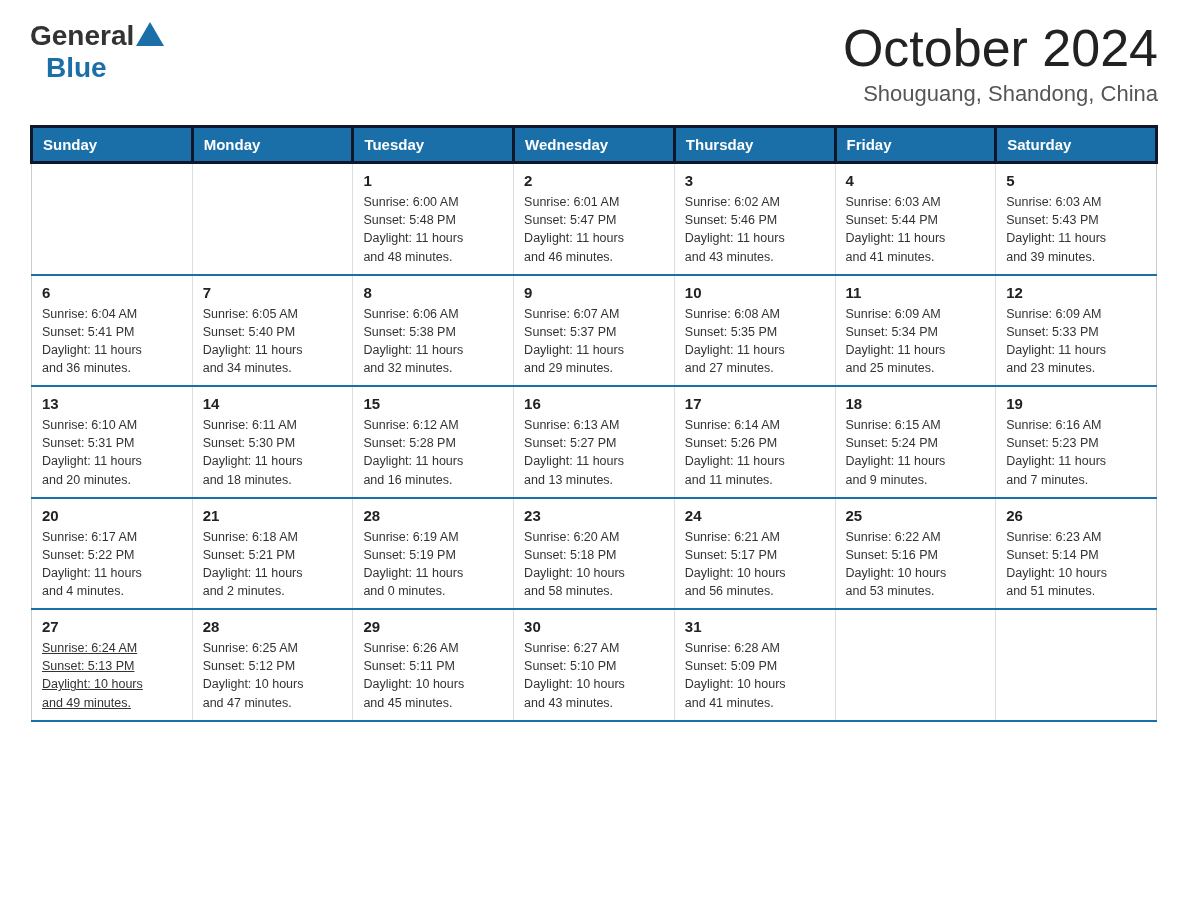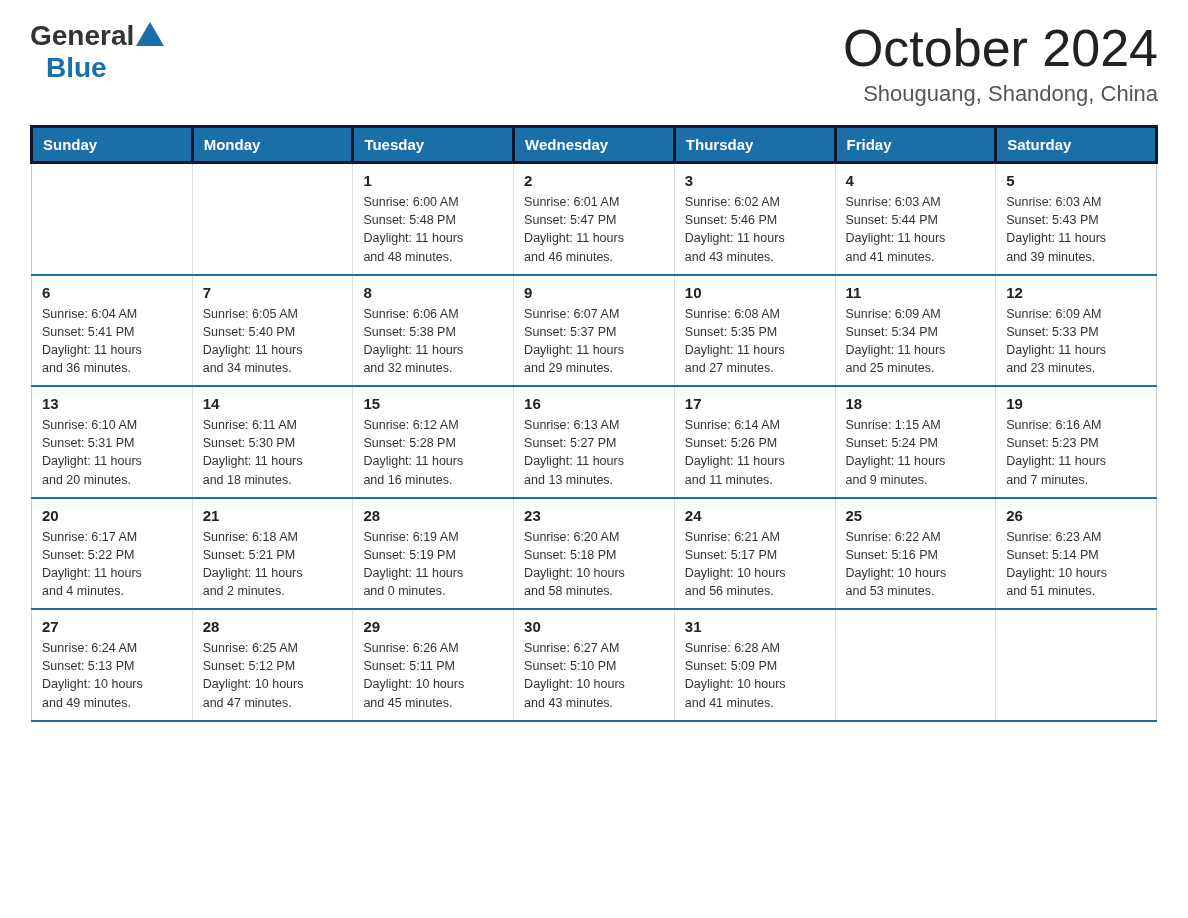--- a/index.html
+++ b/index.html
@@ -268,21 +268,21 @@
         </td>
         <td>
           <span class="day-num">17</span>
           <div class="day-info" style="white-space: pre-line;">Sunrise: 6:14 AM
 Sunset: 5:26 PM
 Daylight: 11 hours
 and 11 minutes.</div>
         </td>
         <td>
           <span class="day-num">18</span>
-          <div class="day-info" style="white-space: pre-line;">Sunrise: 1:15 AM
+          <div class="day-info" style="white-space: pre-line;">Sunrise: 6:15 AM
 Sunset: 5:24 PM
 Daylight: 11 hours
 and 9 minutes.</div>
         </td>
         <td>
           <span class="day-num">19</span>
           <div class="day-info" style="white-space: pre-line;">Sunrise: 6:16 AM
 Sunset: 5:23 PM
 Daylight: 11 hours
 and 7 minutes.</div>
@@ -335,21 +335,21 @@
           <span class="day-num">26</span>
           <div class="day-info" style="white-space: pre-line;">Sunrise: 6:23 AM
 Sunset: 5:14 PM
 Daylight: 10 hours
 and 51 minutes.</div>
         </td>
       </tr>
       <tr>
         <td>
           <span class="day-num">27</span>
-          <div class="day-info" style="white-space: pre-line;">Sunrise: 6:24 AM
+          <div class="day-info" style="white-space: pre-line; text-decoration: underline;">Sunrise: 6:24 AM
 Sunset: 5:13 PM
 Daylight: 10 hours
 and 49 minutes.</div>
         </td>
         <td>
           <span class="day-num">28</span>
           <div class="day-info" style="white-space: pre-line;">Sunrise: 6:25 AM
 Sunset: 5:12 PM
 Daylight: 10 hours
 and 47 minutes.</div>

